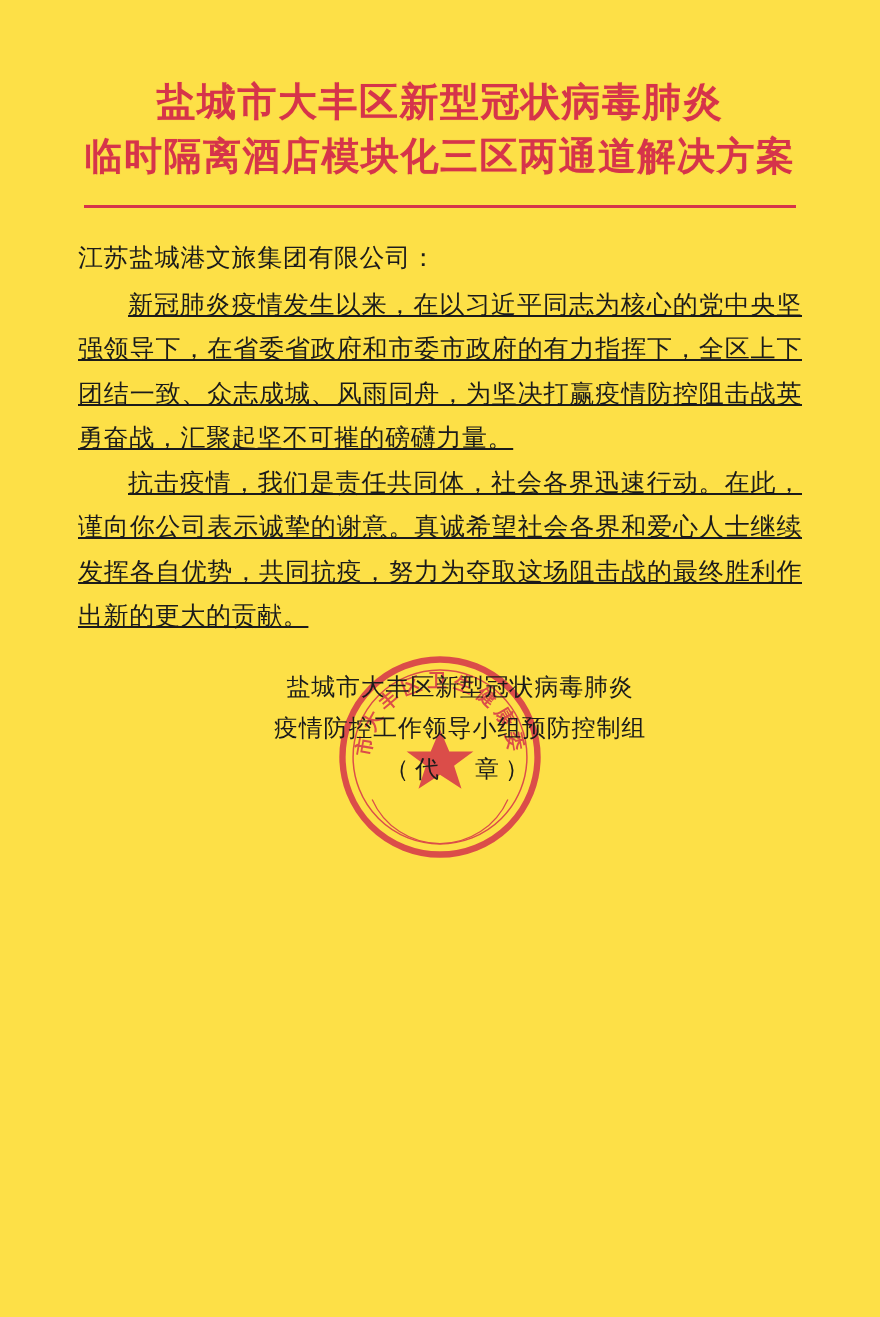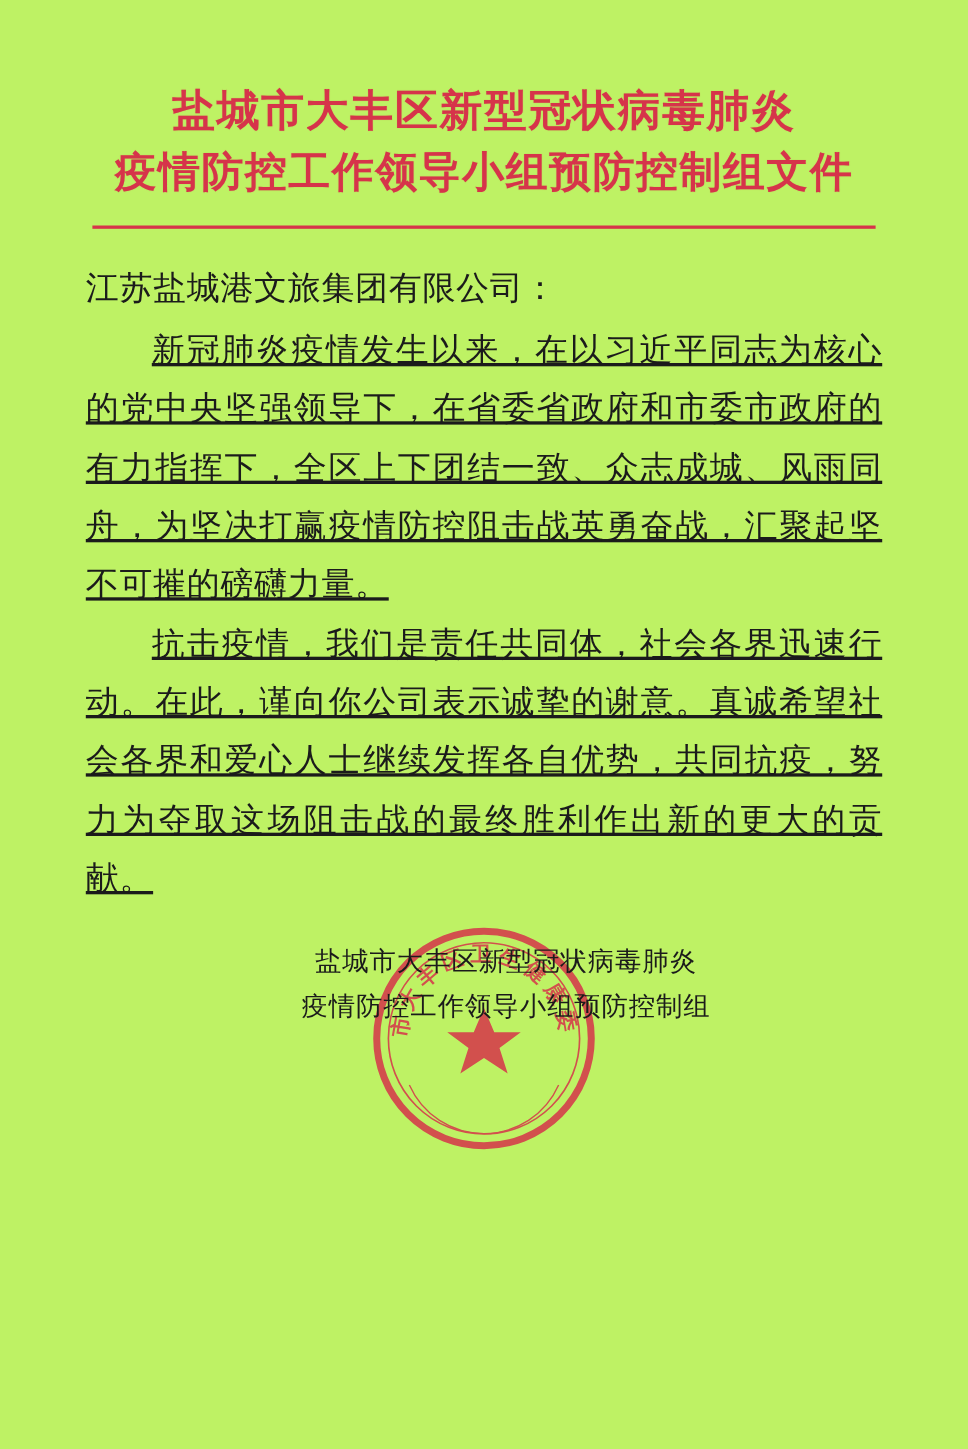--- a/index.html
+++ b/index.html
@@ -11,21 +11,21 @@
     width: 880px;
     height: 1317px;
     overflow: hidden;
     font-family: "DejaVu Serif", "Liberation Serif", serif;
     color: #1a1a1a;
   }
   .page {
     position: relative;
     width: 880px;
     height: 1317px;
-    background: #bef264;
+    background: #fde047;
     box-sizing: border-box;
     padding: 0 78px;
   }
 
   
   .letterhead {
     padding-top: 74px;
     text-align: center;
   }
   .letterhead-line {
@@ -55,21 +55,21 @@
     font-size: 30px;
     font-weight: 700;
     letter-spacing: 3px;
     color: #1b1b1b;
     font-family: "DejaVu Serif", "Liberation Serif", serif;
   }
 
   
   .body-block {
     margin-top: 28px;
-    font-size: 30px;
+    font-size: 25px;
     line-height: 1.78;
     letter-spacing: 0.6px;
     color: #1b1b1b;
     text-align: justify;
     text-justify: inter-ideograph;
   }
   .addressee {
     margin: 0 0 2px 0;
   }
   .para {
@@ -106,21 +106,21 @@
     pointer-events: none;
   }
 </style>
 </head>
 <body>
 
 <div class="page">
 
   <div class="letterhead">
     <div class="letterhead-line first">盐城市大丰区新型冠状病毒肺炎</div>
-    <div class="letterhead-line second">疫情防控工作领导小组预防控制组文件</div>
+    <div class="letterhead-line second">临时隔离酒店模块化三区两通道解决方案</div>
     <div class="rule"></div>
   </div>
 
 
   <div class="body-block">
     <p class="addressee">江苏盐城港文旅集团有限公司：</p>
     <p class="para">新冠肺炎疫情发生以来，在以习近平同志为核心的党中央坚强领导下，在省委省政府和市委市政府的有力指挥下，全区上下团结一致、众志成城、风雨同舟，为坚决打赢疫情防控阻击战英勇奋战，汇聚起坚不可摧的磅礴力量。</p>
     <p class="para">抗击疫情，我们是责任共同体，社会各界迅速行动。在此，谨向你公司表示诚挚的谢意。真诚希望社会各界和爱心人士继续发挥各自优势，共同抗疫，努力为夺取这场阻击战的最终胜利作出新的更大的贡献。</p>
   </div>
 
@@ -134,15 +134,16 @@
         <textPath href="#sealArc" startOffset="50%" text-anchor="middle">盐城市大丰区卫生健康委员会</textPath>
       </text>
       <g transform="translate(100,104)">
         <polygon points="0,-30 8.8,-9.3 31.5,-9.3 13.3,4.2 20.3,26 0,12.8 -20.3,26 -13.3,4.2 -31.5,-9.3 -8.8,-9.3" fill="#d6344a"></polygon>
       </g>
       <path d="M 36,140 A 70,70 0 0,0 164,140" fill="none" stroke="#d6344a" stroke-width="1.2"></path>
     </svg>
 
     <div class="sig-line">盐城市大丰区新型冠状病毒肺炎</div>
     <div class="sig-line">疫情防控工作领导小组预防控制组</div>
+    <div class="sig-line sig-stamp-label">（代　章）</div>
   </div>
 
 </div>
 
 </body></html>

